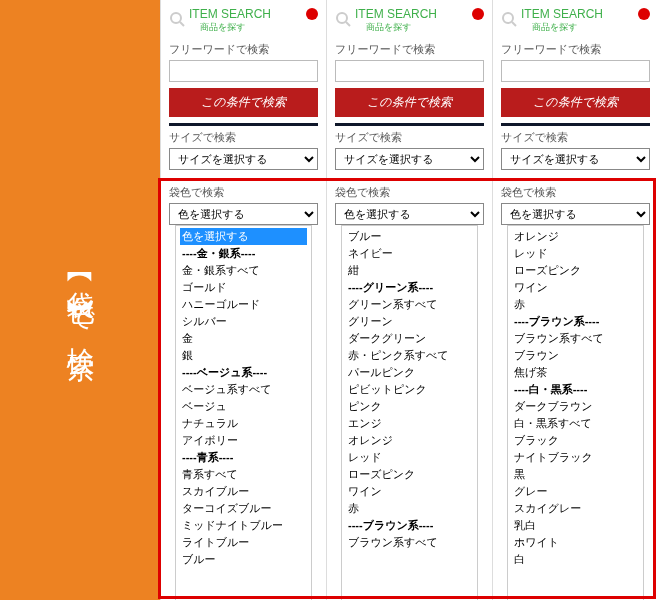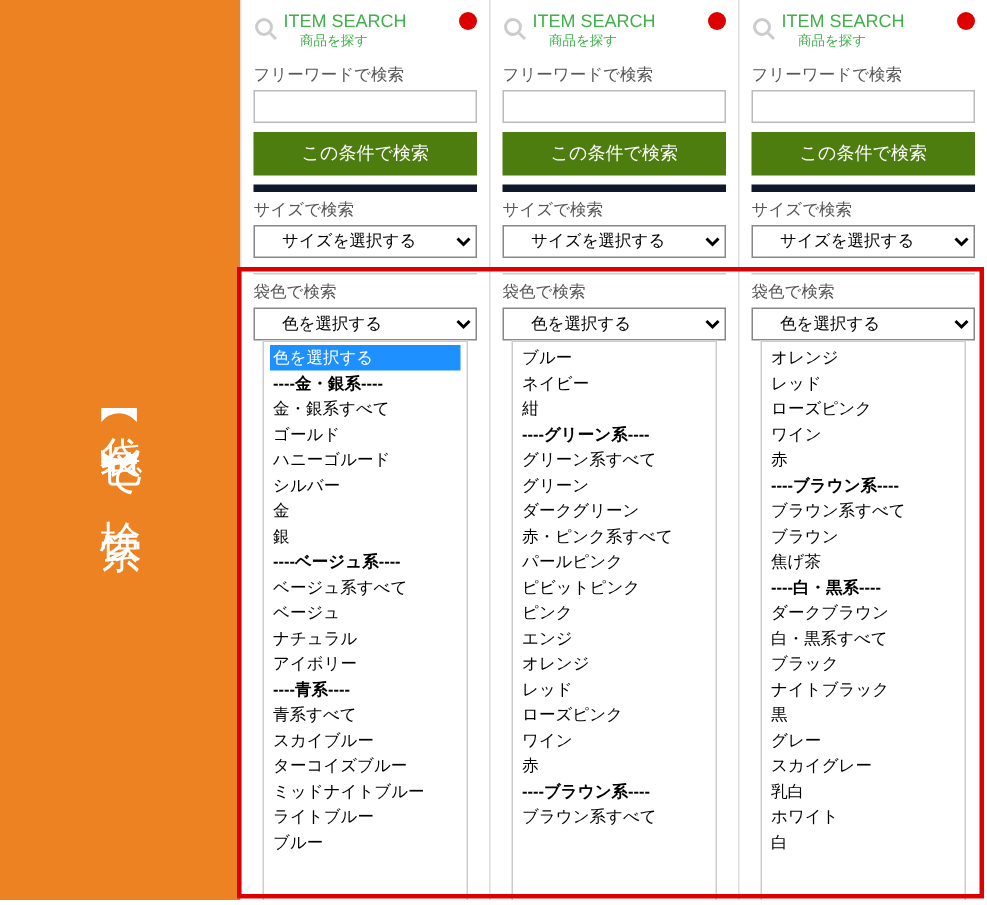--- a/index.html
+++ b/index.html
@@ -34,45 +34,46 @@
     .item-search-sub { color: #3fb04b; font-size: 9px; padding-left: 11px; }
     .red-dot {
       width: 12px; height: 12px; background: #d00; border-radius: 50%;
       position: absolute; top: 0; right: 0;
     }
     .label { color: #555; font-size: 11px; margin-top: 8px; margin-bottom: 3px; }
     .text-input {
       width: 100%; height: 22px; border: 1px solid #bbb; background: #fff;
     }
     .search-btn {
-      background: #4d7c0f; color: #fff; border: none;
+      background: #b91c1c; color: #fff; border: none;
       width: 100%; padding: 6px 0; margin-top: 6px; font-size: 12px;
       cursor: pointer;
+      font-style: italic;
     }
     .select-box {
       width: 100%; height: 22px; border: 1px solid #888; background: #fff;
-      font-size: 11px; padding-left: 14px;
+      font-size: 11px; padding-left: 4px;
     }
     .items-box {
       position: absolute;
       top: 220px;
       left: 6px; right: 6px;
       bottom: 6px;
       border: 1px solid #ccc;
       background: #fff;
       overflow-y: scroll;
       padding: 2px 4px;
       font-size: 11px;
     }
     .items-box .opt { padding: 1px 2px; white-space: nowrap; overflow: hidden; text-overflow: ellipsis; }
     .items-box .opt.selected { background: #1e90ff; color: #fff; }
     .items-box .opt.group { font-weight: bold; }
     .panels-inner { display: flex; flex: 1; height: 600px; }
     .panel-top { padding: 0 2px; }
-    .sizesearch-section { margin-top: 6px; border-top: 5px solid #0f172a; padding-top: 4px; }
+    .sizesearch-section { margin-top: 6px; border-top: 3px solid #0f172a; padding-top: 4px; }
     .color-region { margin-top: 10px; border-top: 1px solid #ccc; padding-top: 4px; height: 478px; position: relative; }
     
     .panel .text-input, .panel .select-box { font-family: inherit; }
     .items-box::-webkit-scrollbar { width: 14px; }
     .items-box::-webkit-scrollbar-track { background: #f0f0f0; }
     .items-box::-webkit-scrollbar-thumb { background: #c0c0c0; border: 1px solid #999; }
     .red-overlay {
       position: absolute; border: 3px solid #d00; pointer-events: none;
       left: 158px; right: 2px; top: 178px; bottom: 4px;
     }

